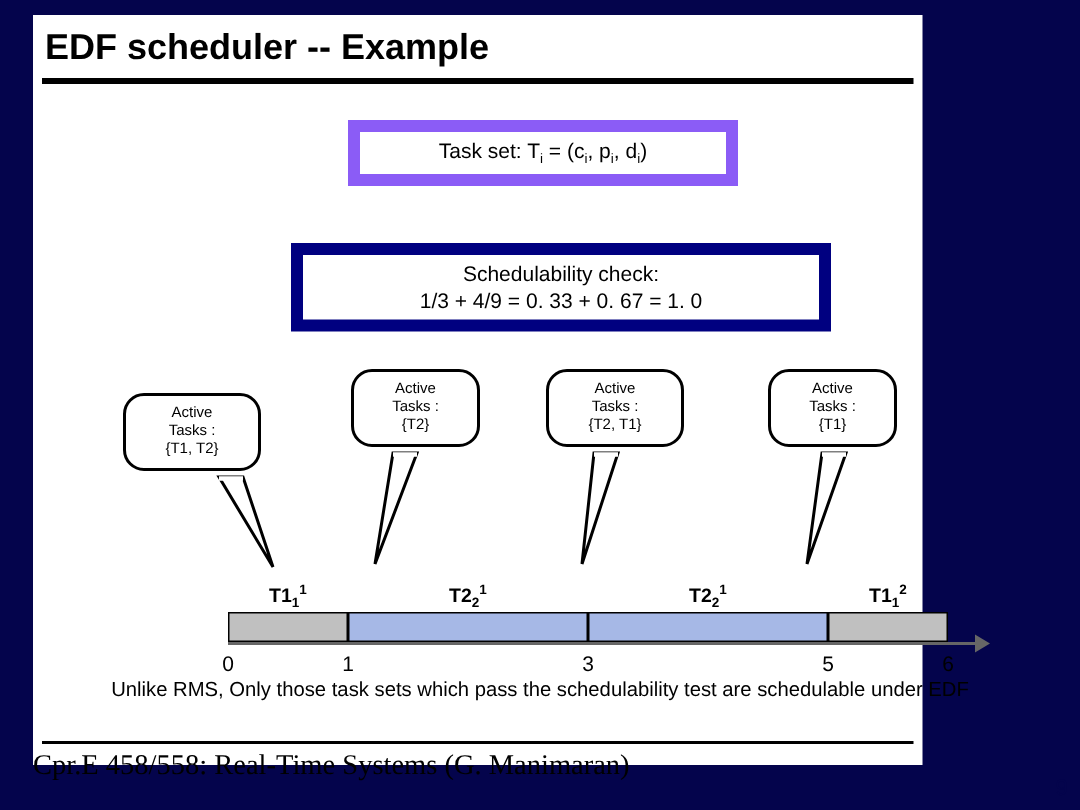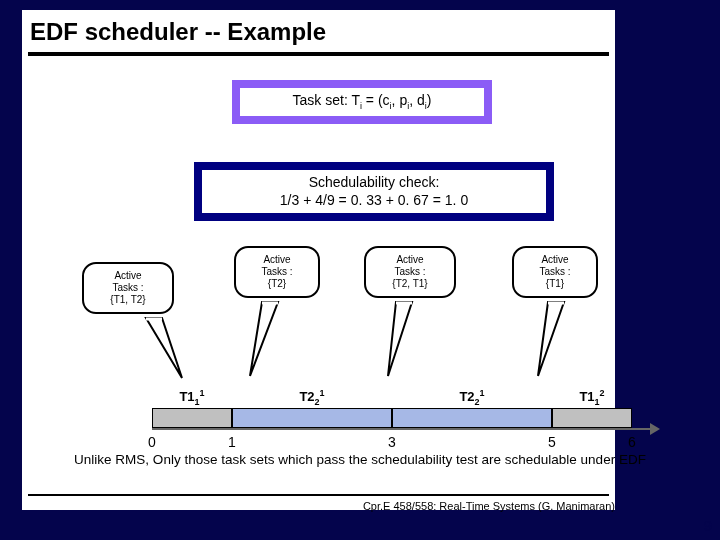--- a/index.html
+++ b/index.html
@@ -101,23 +101,23 @@
     line-height: 1.25;
   }
   .bottom-rule {
     position: absolute;
     left: 6px; right: 6px; top: 484px;
     height: 2px; background: #000;
   }
   .footer {
     position: absolute;
     left: 0; right: 0; top: 490px;
-    text-align: right;
-    font-family: Liberation Sans, sans-serif;
-    font-size: 11px;
+    text-align: left;
+    font-family: Liberation Serif, serif;
+    font-size: 19px;
   }
   .pagenum {
     position: absolute;
     right: 8px; bottom: 6px;
     font-family: Arial, Helvetica, sans-serif;
     font-size: 15px;
     color: #04044c;
   }
 </style>
 </head>

